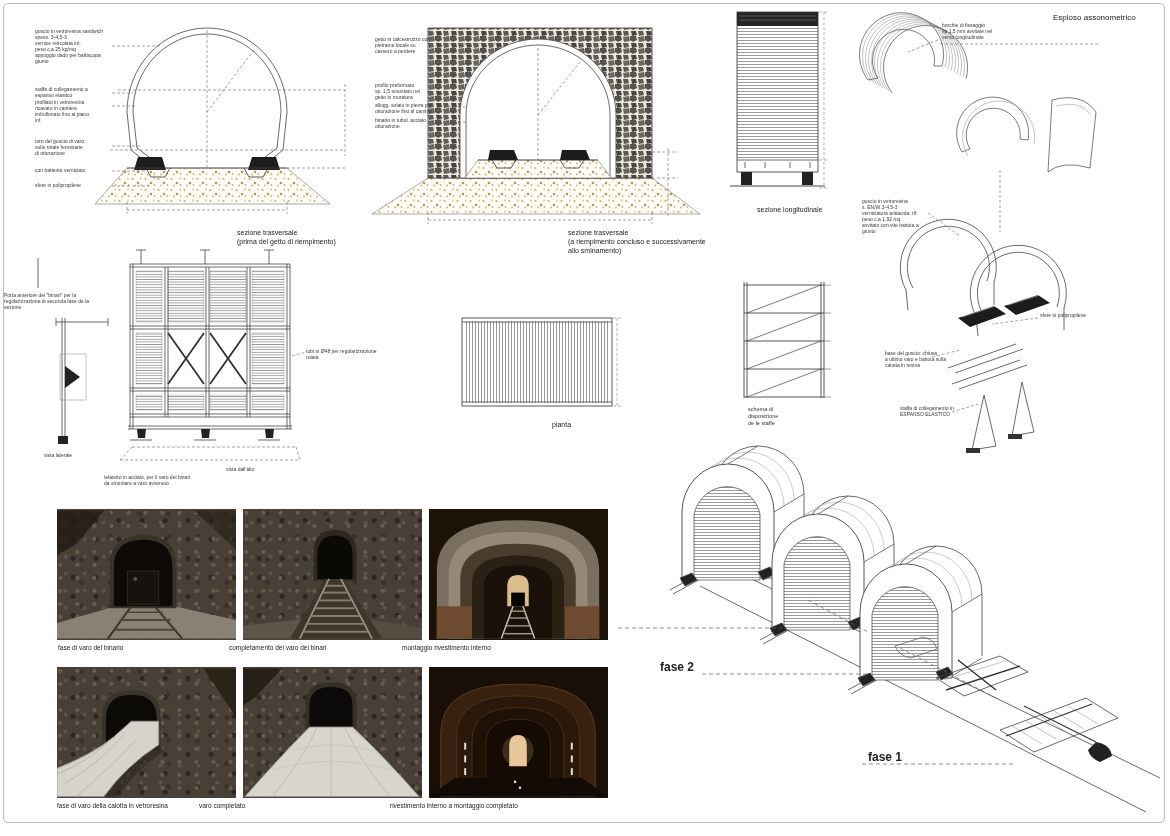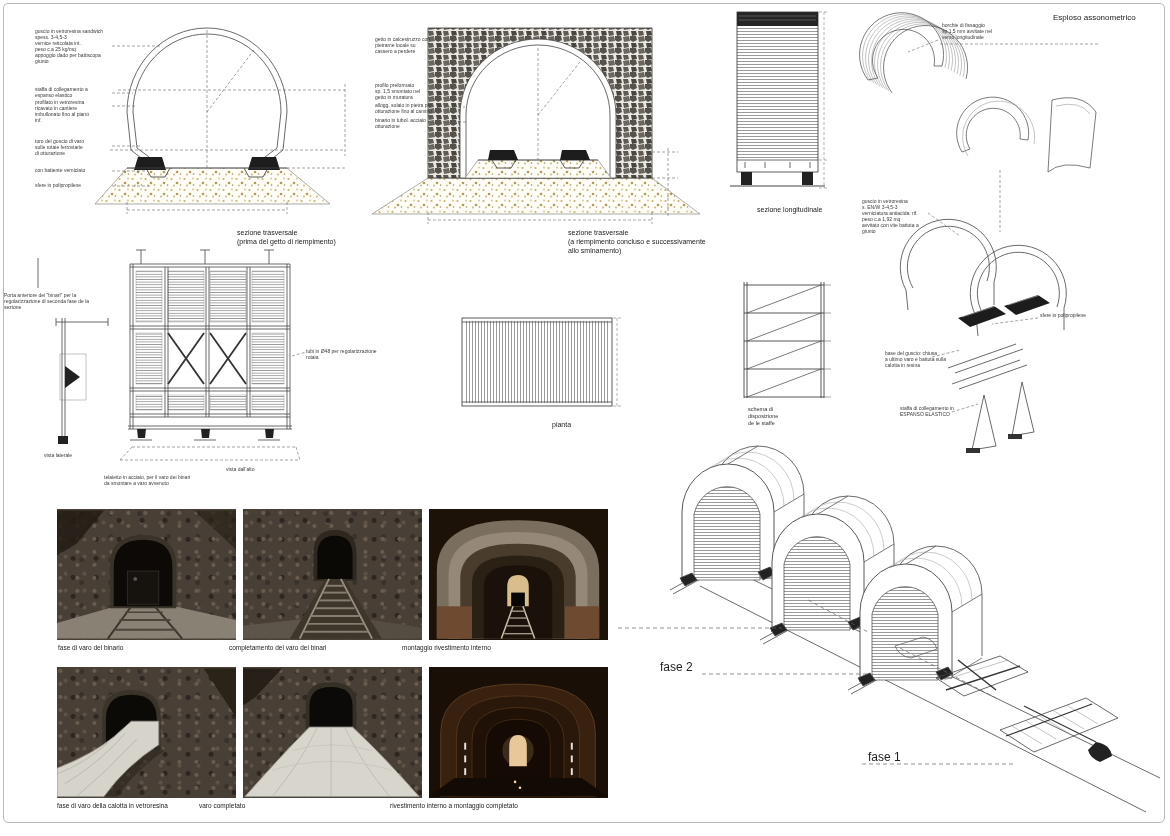--- a/index.html
+++ b/index.html
@@ -4,21 +4,21 @@
 <style>
   html,body{margin:0;padding:0;background:#fff;}
   #sheet{position:relative;width:1170px;height:836px;background:#fff;
          font-family:"Liberation Sans",sans-serif;overflow:hidden;}
   .sheet-border{position:absolute;left:3px;top:3px;width:1160px;height:818px;
                 border:1px solid #b9b9b9;border-radius:5px;}
   .micro{position:absolute;font-size:5px;line-height:1.2;color:#3a3a3a;white-space:pre-line;}
   .cap{position:absolute;font-size:7px;line-height:1.3;color:#222;white-space:pre-line;}
   .cap3{position:absolute;font-size:5.5px;line-height:1.25;color:#333;white-space:pre-line;}
   .pcap{position:absolute;font-size:6.5px;color:#222;}
-  .fase{position:absolute;font-size:12px;color:#222;}
+  .fase{position:absolute;font-size:12px;color:#222;font-weight:bold;}
   .title{position:absolute;font-size:8px;color:#222;}
   .lines-svg{position:absolute;left:0;top:0;}
   .photo{position:absolute;width:179px;height:131px;background-color:#484036;
      background-image:
        radial-gradient(circle at 20% 30%, #6a5c4c 1.5px, rgba(0,0,0,0) 2.5px),
        radial-gradient(circle at 70% 60%, #2e2620 2px, rgba(0,0,0,0) 3px),
        radial-gradient(circle at 45% 80%, #5d5248 1.5px, rgba(0,0,0,0) 2.5px),
        radial-gradient(circle at 85% 20%, #39322b 2px, rgba(0,0,0,0) 3px);
      background-size:17px 13px,23px 19px,19px 17px,29px 23px;}
   .photo svg{position:absolute;left:0;top:0;}

